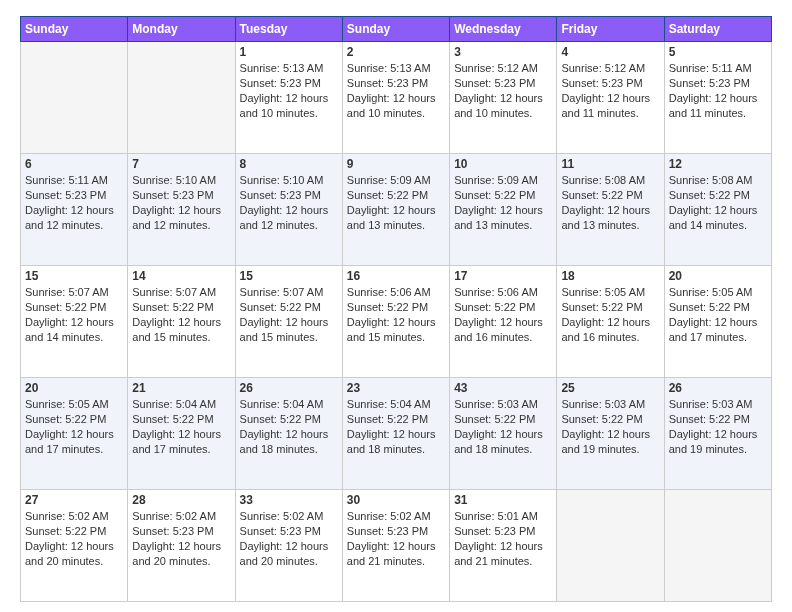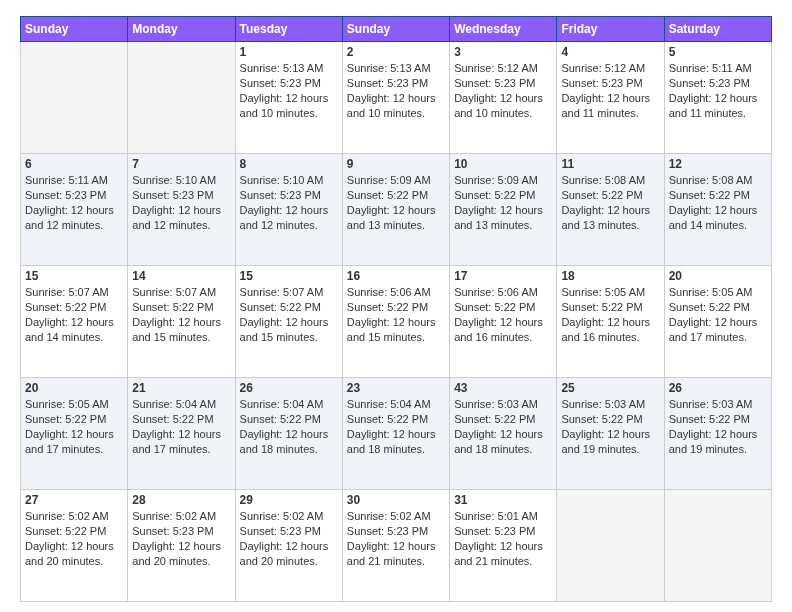--- a/index.html
+++ b/index.html
@@ -321,21 +321,21 @@
 and 20 minutes.</div>
           </td>
           <td>
             <span class="day-num">28</span>
             <div class="day-info" style="white-space: pre-line;">Sunrise: 5:02 AM
 Sunset: 5:23 PM
 Daylight: 12 hours
 and 20 minutes.</div>
           </td>
           <td>
-            <span class="day-num">29</span>
+            <span class="day-num">33</span>
             <div class="day-info" style="white-space: pre-line;">Sunrise: 5:02 AM
 Sunset: 5:23 PM
 Daylight: 12 hours
 and 20 minutes.</div>
           </td>
           <td>
             <span class="day-num">30</span>
             <div class="day-info" style="white-space: pre-line;">Sunrise: 5:02 AM
 Sunset: 5:23 PM
 Daylight: 12 hours

